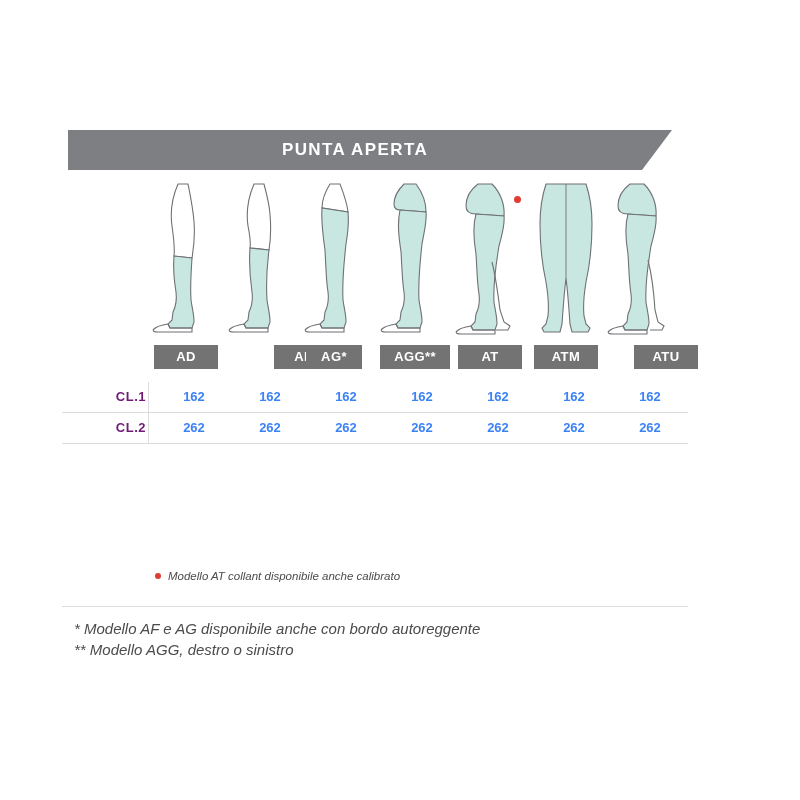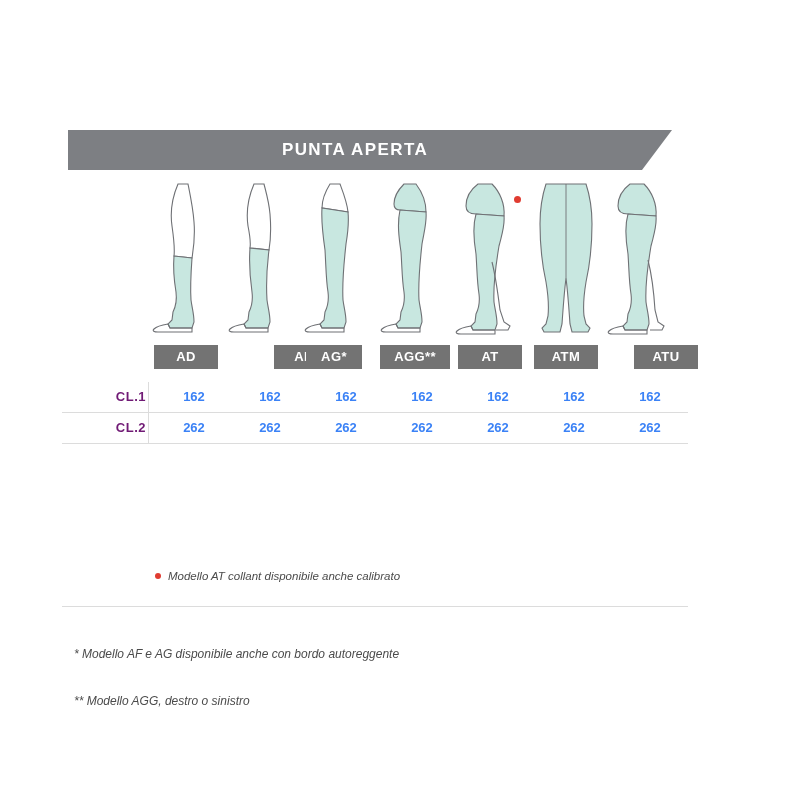--- a/index.html
+++ b/index.html
@@ -184,26 +184,25 @@
     height: 1px;
     background: #dcdcdc;
   }
   .footnotes {
     position: absolute;
     left: 74px;
     top: 618px;
     width: 600px;
   }
   .footnote {
-    font-size: 12px;
+    font-size: 15px;
     font-style: italic;
     color: #4b4b4b;
     line-height: 21px;
     white-space: nowrap;
-    margin-top: 26px;
   }
 </style>
 </head>
 <body>
 
 <div class="page">
 
   <div class="banner">
     <svg class="banner-shape" width="604" height="40" viewBox="0 0 604 40" preserveAspectRatio="none">
       <polygon points="0,0 604,0 574,40 0,40" fill="#7d7f83"></polygon>

